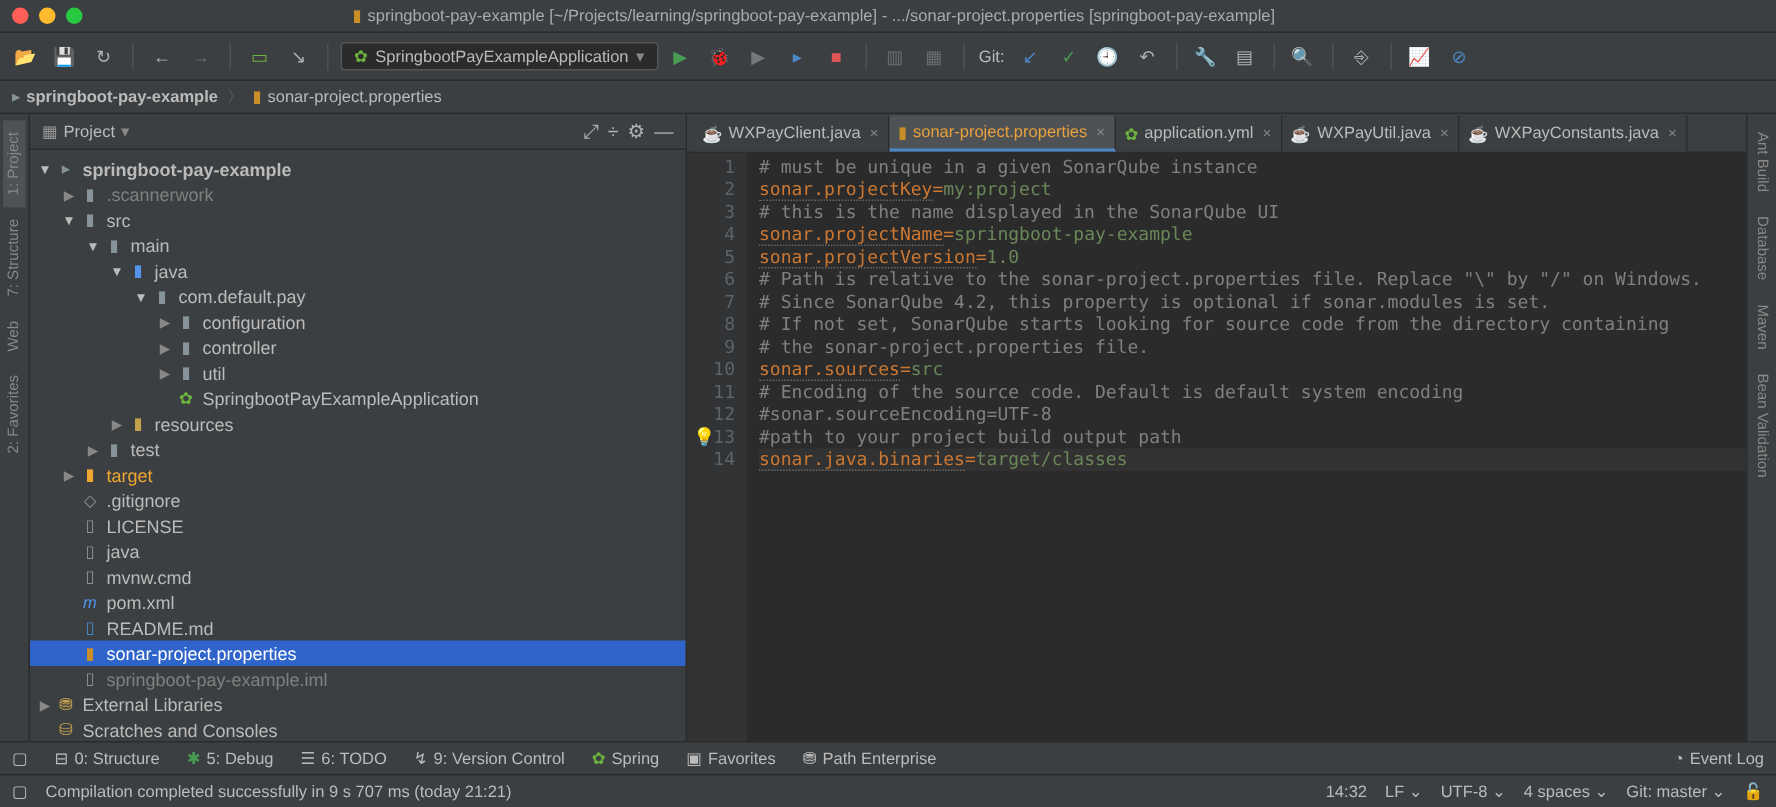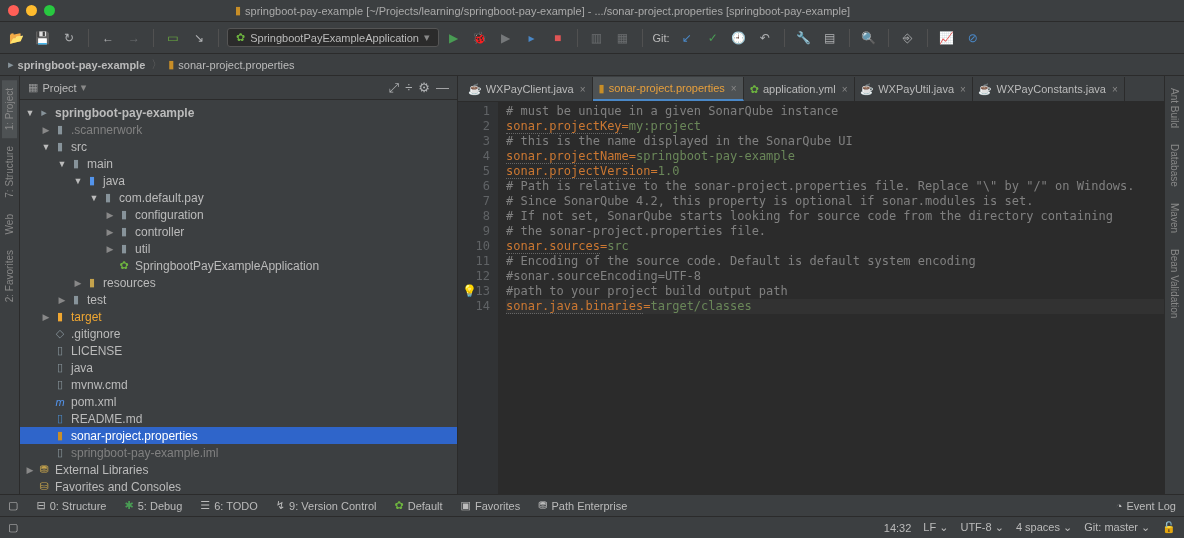--- a/index.html
+++ b/index.html
@@ -285,21 +285,21 @@
       <div class="tree-row">
           <span class="indent" style="width:0"></span>
           <span class="arrow">▶</span>
           <span class="ti" style="color:#c4a24c">⛃</span>
           <span>External Libraries</span>
         </div>
       <div class="tree-row">
           <span class="indent" style="width:0"></span>
           <span class="arrow"></span>
           <span class="ti" style="color:#c4a24c">⛁</span>
-          <span>Favorites and Consoles</span>
+          <span>Scratches and Consoles</span>
         </div>
     </div>
   </div>
 
   <div class="editor-area">
     <div class="tabs">
       <div class="tab">
           <span style="color:#4a88c7">☕</span>
           <span>WXPayClient.java</span>
           <span class="close">×</span>
@@ -359,30 +359,31 @@
   <span class="bb-item">▢</span>
   <span class="bb-item">⊟ <span>0: Structure</span></span>
   <span class="bb-item">
       <span style="color:#499c54">✱</span> 
       <span>5: Debug</span>
     </span>
   <span class="bb-item">☰ <span>6: TODO</span></span>
   <span class="bb-item">↯ <span>9: Version Control</span></span>
   <span class="bb-item">
       <span class="ico-spring">✿</span> 
-      <span>Default</span>
+      <span>Spring</span>
     </span>
   <span class="bb-item">▣ <span>Favorites</span></span>
   <span class="bb-item">⛃ <span>Path Enterprise</span></span>
   <span class="spacer"></span>
   <span class="bb-item">◔ <span>Event Log</span></span>
 </div>
 
 <div class="status-bar">
   <span>▢</span>
+  <span>Compilation completed successfully in 9 s 707 ms (today 21:21)</span>
   <span class="spacer"></span>
   <span>14:32</span>
   <span><span>LF</span> ⌄</span>
   <span><span>UTF-8</span> ⌄</span>
   <span><span>4 spaces</span> ⌄</span>
   <span><span>Git: master</span> ⌄</span>
   <span>🔓</span>
 </div>
 
 </body></html>

